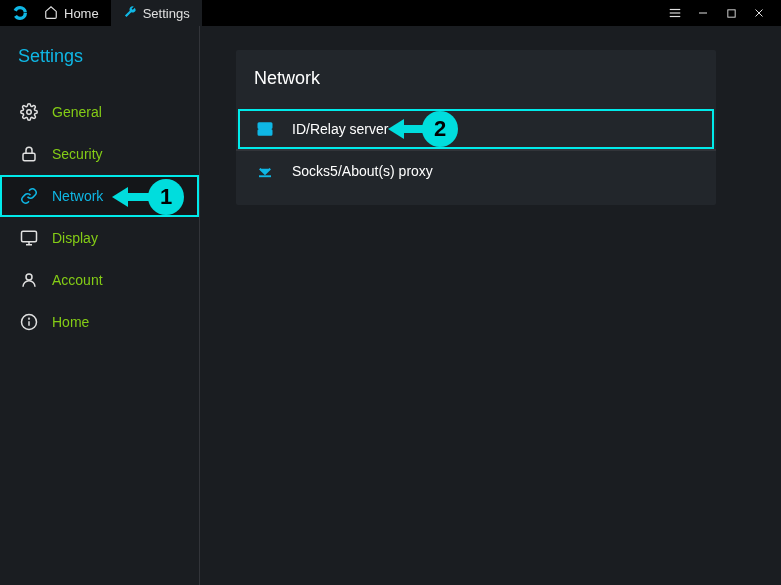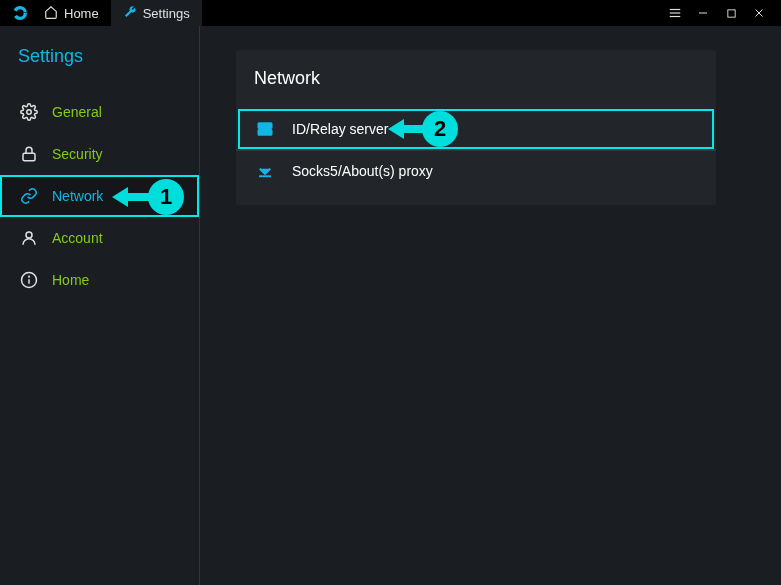--- a/index.html
+++ b/index.html
@@ -269,20 +269,30 @@
           </svg>
       </span>
       <span>Network</span>
       <div class="callout" style="left:110px; top:2px;">
         <span class="arrow"></span>
         <span class="stem" style="width:22px;"></span>
         <span class="badge">1</span>
       </div>
     </div>
 
+    <div class="sidebar-item">
+      <span class="sidebar-icon">
+        <svg class="stroke" width="18" height="18" viewBox="0 0 24 24">
+            <rect x="2" y="3" width="20" height="14" rx="2"></rect>
+            <line x1="8" y1="21" x2="16" y2="21"></line>
+            <line x1="12" y1="17" x2="12" y2="21"></line>
+          </svg>
+      </span>
+      <span>Display</span>
+    </div>
 
     <div class="sidebar-item">
       <span class="sidebar-icon">
         <svg class="stroke" width="18" height="18" viewBox="0 0 24 24">
             <circle cx="12" cy="8" r="4"></circle>
             <path d="M4 21a8 8 0 1 1 16 0"></path>
           </svg>
       </span>
       <span>Account</span>
     </div>

